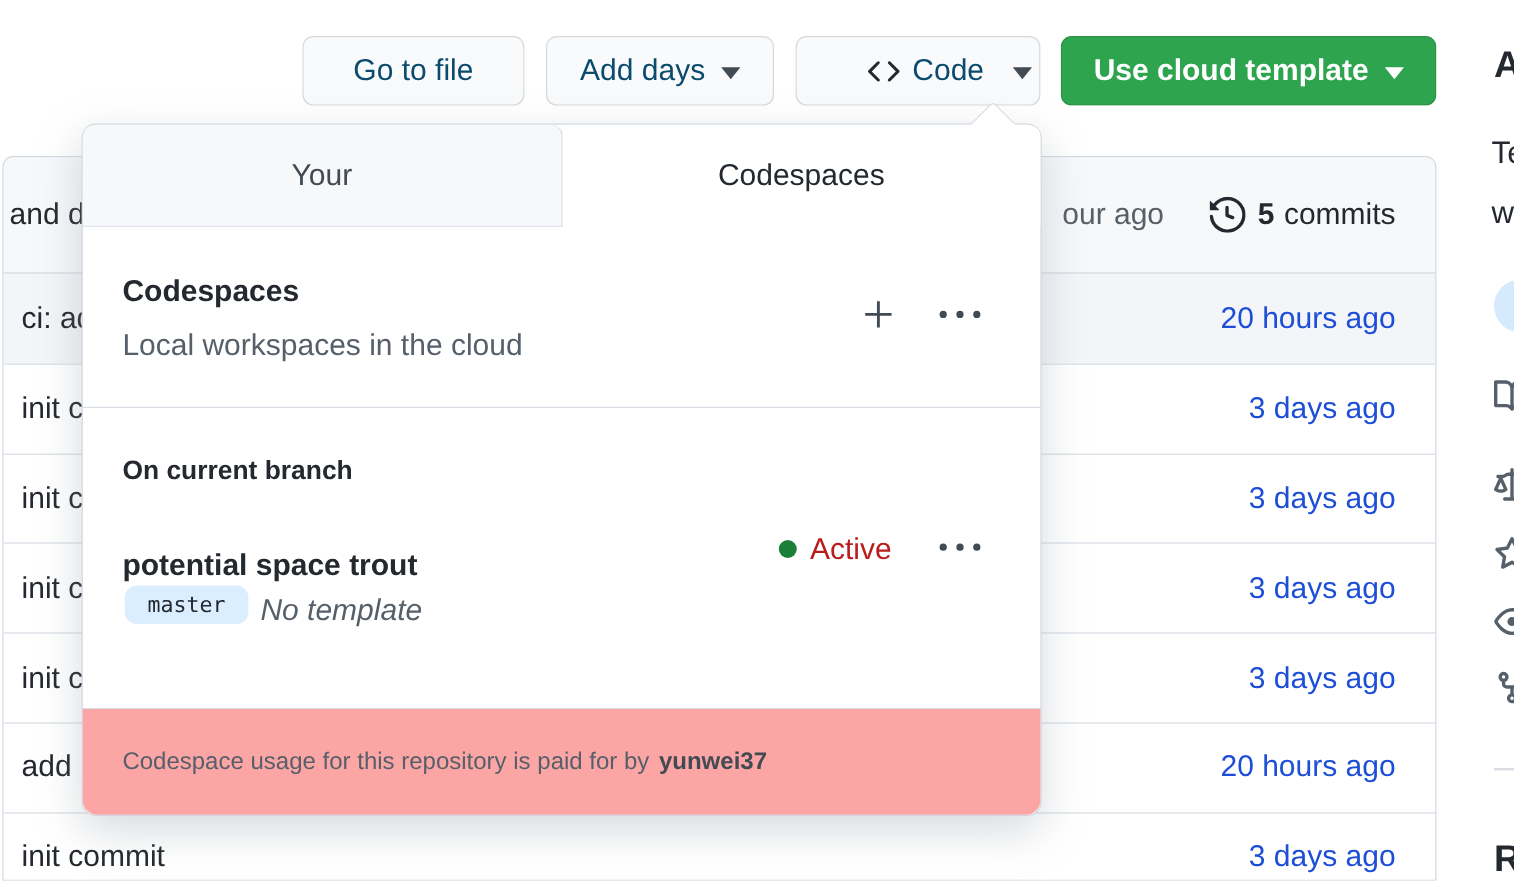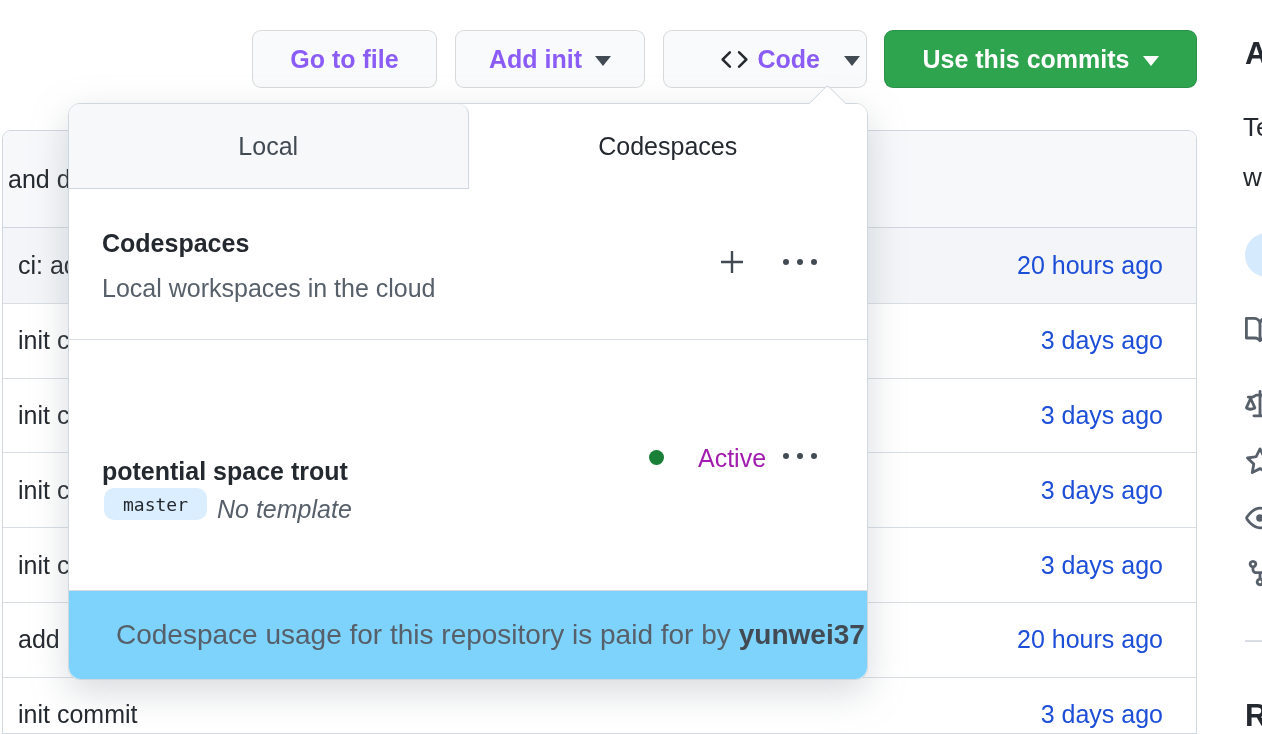--- a/index.html
+++ b/index.html
@@ -7,21 +7,21 @@
     width:1262px;height:734px;overflow:hidden;position:relative;
     background:#ffffff;color:#24292f;
     font-family:"Liberation Sans",sans-serif;
     -webkit-font-smoothing:antialiased;
   }
   
   .btn{
     position:absolute;top:30px;height:58px;box-sizing:border-box;
     display:flex;align-items:center;justify-content:center;gap:13px;
     border:1.5px solid rgba(27,31,36,.15);border-radius:9px;
-    background:#f9fafb;font-size:25px;font-weight:700;color:#8b5cf6;cursor:pointer;
+    background:#f9fafb;font-size:25px;font-weight:400;color:#0c4a6e;cursor:pointer;
   }
   .btn-goto{left:252px;width:185px;}
   .btn-addfile{left:455px;width:190px;}
   .btn-code{left:663px;width:204px;gap:10px;justify-content:flex-end;}
   .btn-template{left:884px;width:313px;background:#2ea44f;border-color:rgba(27,31,36,.15);color:#fff;font-weight:600;}
   .caret{width:0;height:0;border-left:8px solid transparent;border-right:8px solid transparent;border-top:10px solid #424a53;margin-top:4px;}
   .btn-template .caret{border-top-color:#ffffff;}
   .btn-code .caret{margin-left:14px;}
   .code-icon svg{display:block;}
 
@@ -81,40 +81,50 @@
   .icon-btn{position:absolute;display:flex;align-items:center;justify-content:center;cursor:pointer;background:none;border:none;padding:0;}
   .plus-btn{left:647px;top:58px;width:32px;height:32px;}
   .kebab{display:flex;gap:8px;}
   .kebab i{width:6px;height:6px;border-radius:50%;background:#424a53;}
   .kebab-1{left:714px;top:70px;}
   .kebab-2{left:714px;top:264px;}
   .dd-divider1{position:absolute;left:0;right:0;top:150px;border-top:1.5px solid #d8dee4;}
   .cs-section-heading{position:absolute;left:33px;top:190px;font-size:22px;font-weight:700;color:#24292f;}
   .cs-name{position:absolute;left:33px;top:268px;font-size:25px;font-weight:700;color:#24292f;}
   .active-dot{position:absolute;left:580px;top:261px;width:15px;height:15px;border-radius:50%;background:#1a7f37;}
-  .active-label{position:absolute;left:606px;top:255px;font-size:25px;color:#a21caf;margin-left:23px;}
+  .active-label{position:absolute;left:606px;top:255px;font-size:25px;color:#b91c1c;}
   .branch-badge{
     position:absolute;left:35px;top:299px;height:32px;padding:0 19px;border-radius:10px;
     background:#dbeeff;color:#24292f;font-family:"DejaVu Sans Mono",monospace;font-size:18px;
     display:inline-flex;align-items:center;
   }
   .no-changes{position:absolute;left:148px;top:306px;font-size:25px;font-style:italic;color:#57606a;}
   .dd-footer{
     position:absolute;left:0;right:0;bottom:0;height:88px;border-top:1.5px solid #d8dee4;
-    display:flex;align-items:center;padding-left:47px;font-size:28px;color:#57606a;
-    border-radius:0 0 12px 12px;background:#7dd3fc;white-space:nowrap;
+    display:flex;align-items:center;padding-left:33px;font-size:20px;color:#57606a;
+    border-radius:0 0 12px 12px;background:#fca5a5;white-space:nowrap;
   }
   .dd-footer b{color:#424a53;font-weight:700;margin-left:8px;}
 </style>
 </head>
 <body>
 
 <div class="file-table">
   <div class="commit-header">
     <span class="commit-msg-frag">and d</span>
+    <span class="commit-right">
+      <span>our ago</span>
+      <span class="history">
+        <svg viewBox="0 0 16 16">
+            <path d="m.427 1.927 1.215 1.216a8.002 8.002 0 1 1-1.6 5.685.75.75 0 1 1 1.493-.154 6.5 6.5 0 1 0 1.18-4.458l1.358 1.358A.25.25 0 0 1 3.896 6H.25A.25.25 0 0 1 0 5.75V2.104a.25.25 0 0 1 .427-.177ZM7.75 4a.75.75 0 0 1 .75.75v2.992l2.028.812a.75.75 0 0 1-.557 1.392l-2.5-1A.75.75 0 0 1 7 8.25v-3.5A.75.75 0 0 1 7.75 4Z"></path>
+          </svg>
+      </span>
+      <span class="commit-count">5</span>
+      <span class="commit-word">commits</span>
+    </span>
   </div>
   <div>
       <div class="file-row highlight">
         <span class="row-msg">ci: ad</span>
         <span class="row-time">20 hours ago</span>
       </div>
       <div class="file-row">
         <span class="row-msg">init c</span>
         <span class="row-time">3 days ago</span>
       </div>
@@ -138,34 +148,34 @@
         <span class="row-msg">init commit</span>
         <span class="row-time">3 days ago</span>
       </div>
     </div>
 </div>
 
 <button class="btn btn-goto">
   <span>Go to file</span>
 </button>
 <button class="btn btn-addfile">
-  <span>Add init</span>
+  <span>Add days</span>
   <span class="caret"></span>
 </button>
 <button class="btn btn-code">
   <span class="code-icon">
     <svg width="27" height="27" viewBox="0 0 16 16" fill="#24292f">
         <path d="m11.28 3.22 4.25 4.25a.75.75 0 0 1 0 1.06l-4.25 4.25a.749.749 0 0 1-1.275-.326.749.749 0 0 1 .215-.734L13.94 8l-3.72-3.72a.749.749 0 0 1 .326-1.275.749.749 0 0 1 .734.215Zm-6.56 0a.751.751 0 0 1 1.042.018.751.751 0 0 1 .018 1.042L2.06 8l3.72 3.72a.749.749 0 0 1-.326 1.275.749.749 0 0 1-.734-.215L.47 8.53a.75.75 0 0 1 0-1.06Z"></path>
       </svg>
   </span>
   <span>Code</span>
   <span class="caret"></span>
 </button>
 <button class="btn btn-template">
-  <span>Use this commits</span>
+  <span>Use cloud template</span>
   <span class="caret"></span>
 </button>
 
 <div class="sb-about">A</div>
 <div class="sb-desc1">Te</div>
 <div class="sb-desc2">w</div>
 <div class="sb-topic"></div>
 <div class="sb-icon" style="top:315px;">
   <svg viewBox="0 0 16 16">
       <path d="M0 1.75A.75.75 0 0 1 .75 1h4.253c1.227 0 2.317.59 3 1.501A3.743 3.743 0 0 1 11.006 1h4.245a.75.75 0 0 1 .75.75v10.5a.75.75 0 0 1-.75.75h-4.507a2.25 2.25 0 0 0-1.591.659l-.622.621a.75.75 0 0 1-1.06 0l-.622-.621A2.25 2.25 0 0 0 5.258 13H.75a.75.75 0 0 1-.75-.75Zm7.251 10.324.004-5.073-.002-2.253A2.25 2.25 0 0 0 5.003 2.5H1.5v9h3.757a3.75 3.75 0 0 1 1.994.574ZM8.755 4.75l-.004 7.322a3.752 3.752 0 0 1 1.992-.572H14.5v-9h-3.495a2.25 2.25 0 0 0-2.25 2.25Z"></path>
@@ -191,21 +201,21 @@
       <path d="M5 5.372v.878c0 .414.336.75.75.75h4.5a.75.75 0 0 0 .75-.75v-.878a2.25 2.25 0 1 1 1.5 0v.878a2.25 2.25 0 0 1-2.25 2.25h-1.5v2.128a2.251 2.251 0 1 1-1.5 0V8.5h-1.5A2.25 2.25 0 0 1 3.5 6.25v-.878a2.25 2.25 0 1 1 1.5 0ZM5 3.25a.75.75 0 1 0-1.5 0 .75.75 0 0 0 1.5 0Zm6.75.75a.75.75 0 1 0 0-1.5.75.75 0 0 0 0 1.5Zm-3 8.75a.75.75 0 1 0-1.5 0 .75.75 0 0 0 1.5 0Z"></path>
     </svg>
 </div>
 <div class="sb-divider"></div>
 <div class="sb-releases">R</div>
 
 <div class="dropdown">
   <div class="dd-caret"></div>
   <div class="dd-tabs">
     <div class="dd-tab dd-tab-local">
-      <span>Local</span>
+      <span>Your</span>
     </div>
     <div class="dd-tab dd-tab-codespaces">
       <span>Codespaces</span>
     </div>
   </div>
   <div class="dd-body">
     <div class="cs-title">Codespaces</div>
     <div class="cs-sub">Local workspaces in the cloud</div>
     <button class="icon-btn plus-btn">
       <span>
@@ -215,20 +225,21 @@
       </span>
     </button>
     <button class="icon-btn kebab-1">
       <span class="kebab">
           <i></i>
           <i></i>
           <i></i>
         </span>
     </button>
     <div class="dd-divider1"></div>
+    <div class="cs-section-heading">On current branch</div>
     <div class="cs-name">potential space trout</div>
     <span class="active-dot"></span>
     <span class="active-label">Active</span>
     <button class="icon-btn kebab-2">
       <span class="kebab">
           <i></i>
           <i></i>
           <i></i>
         </span>
     </button>

